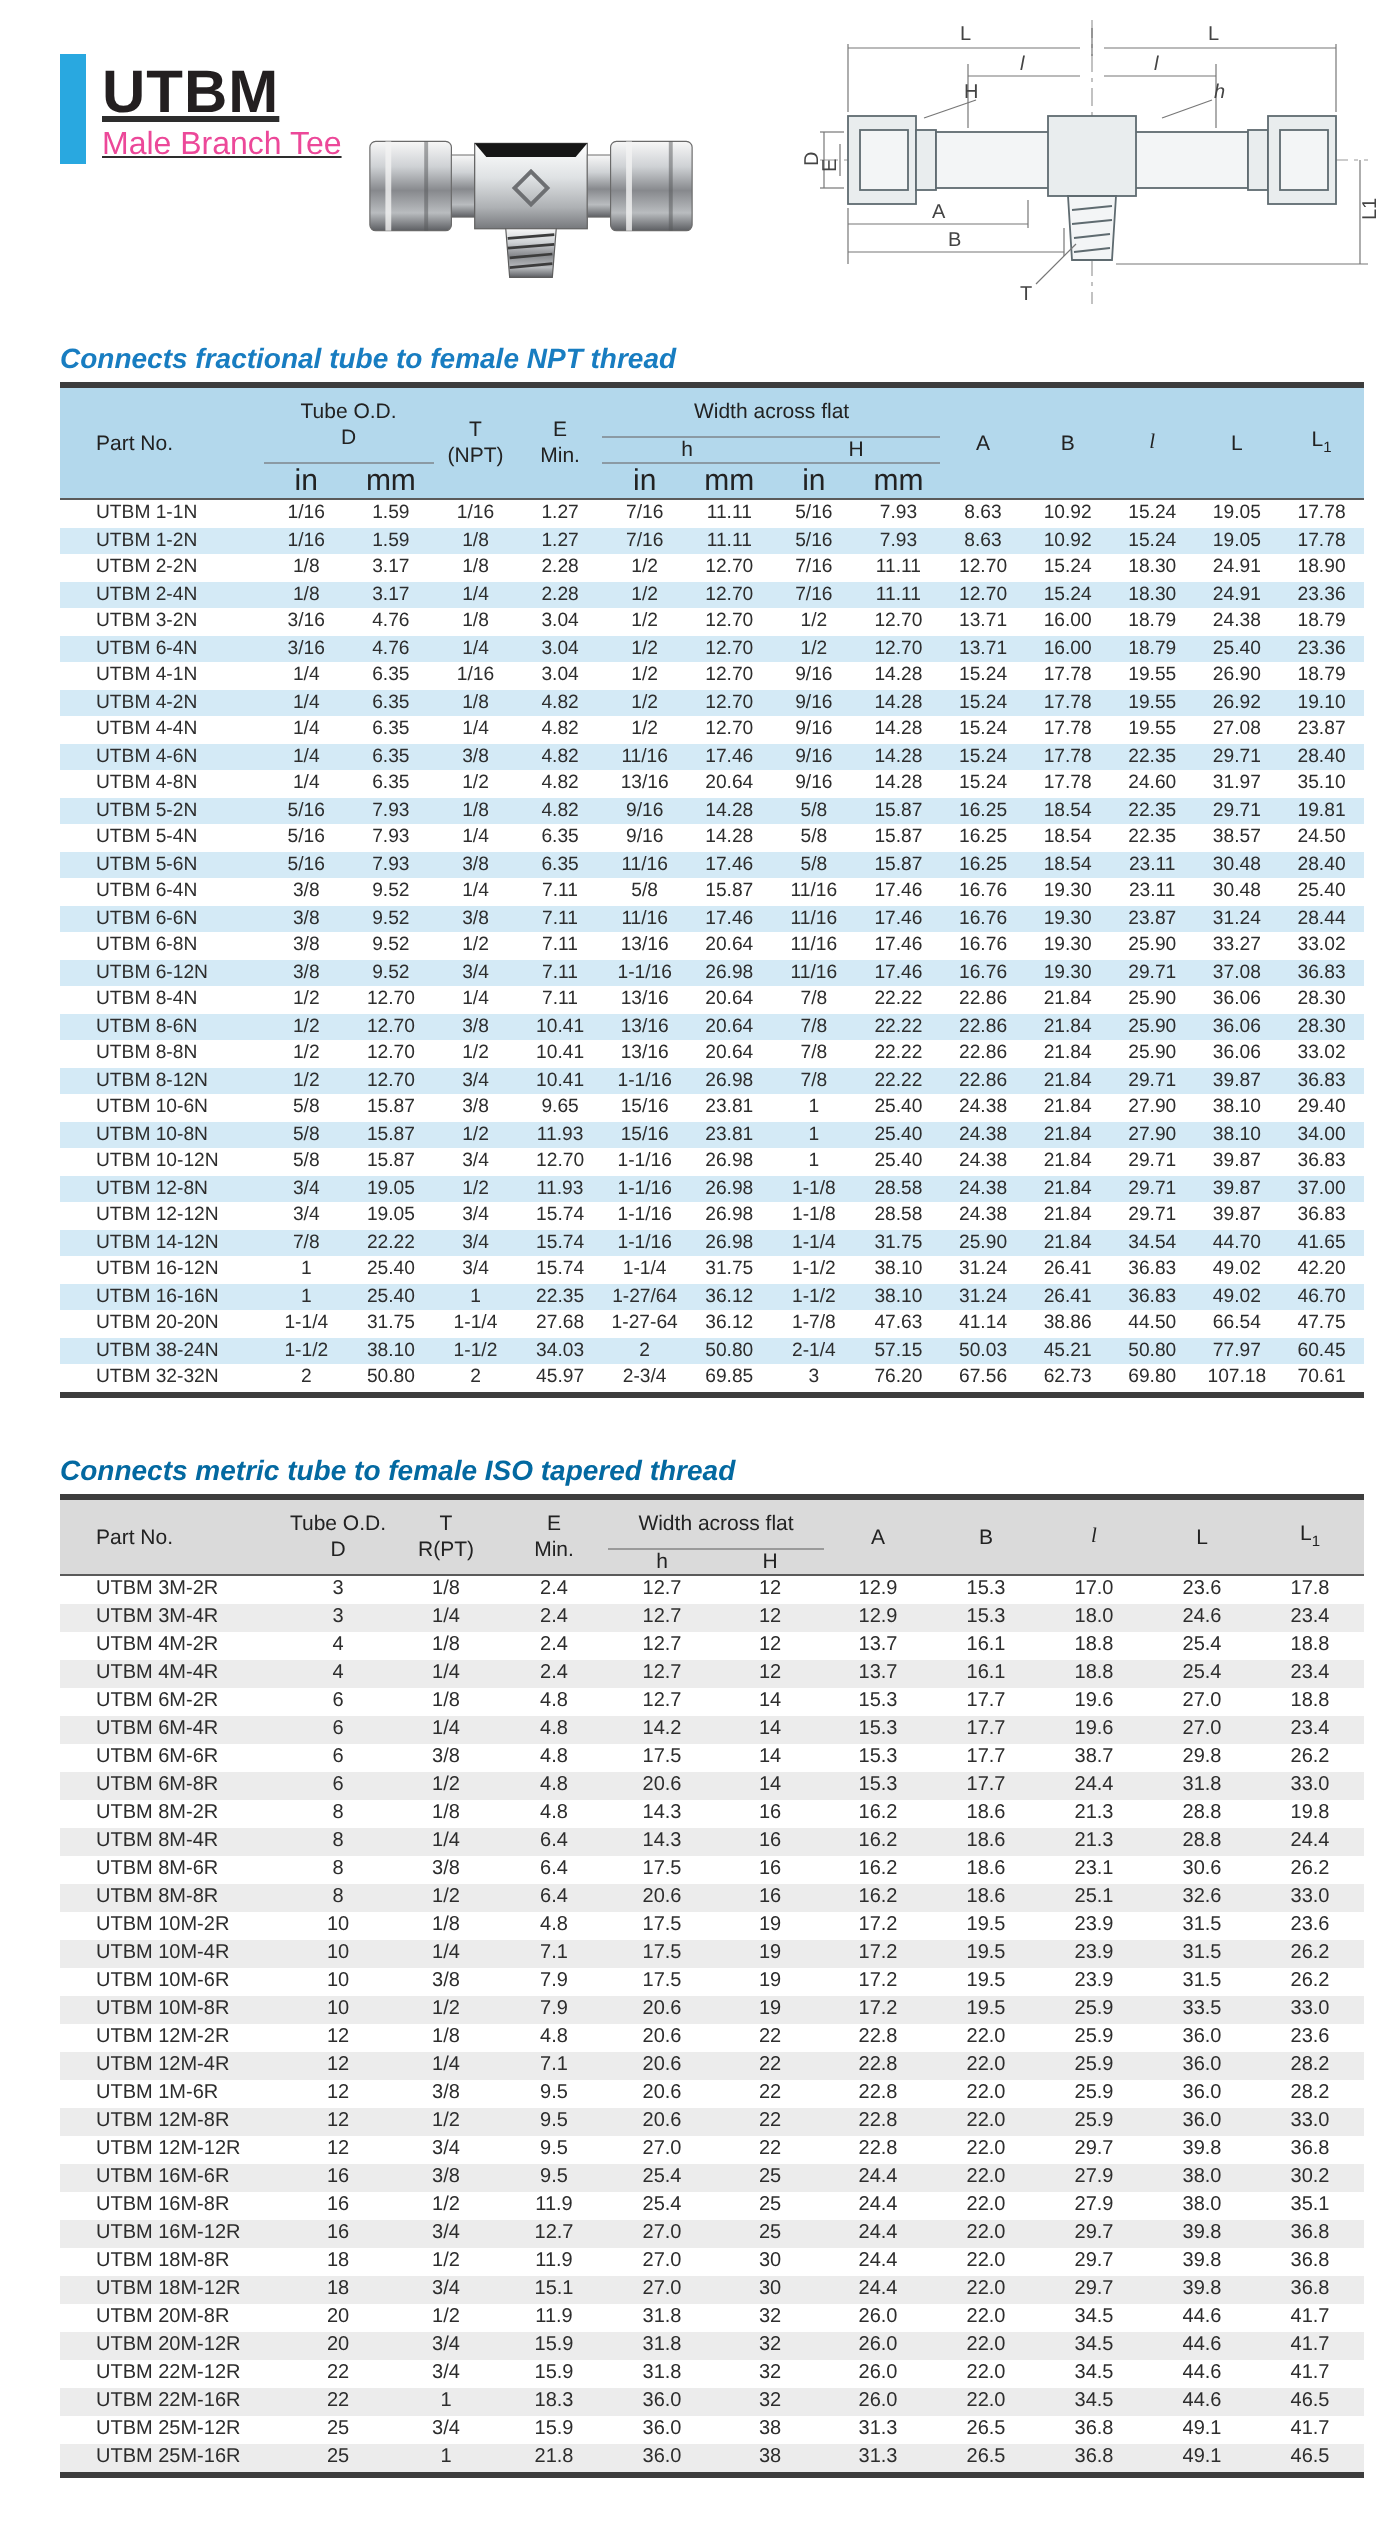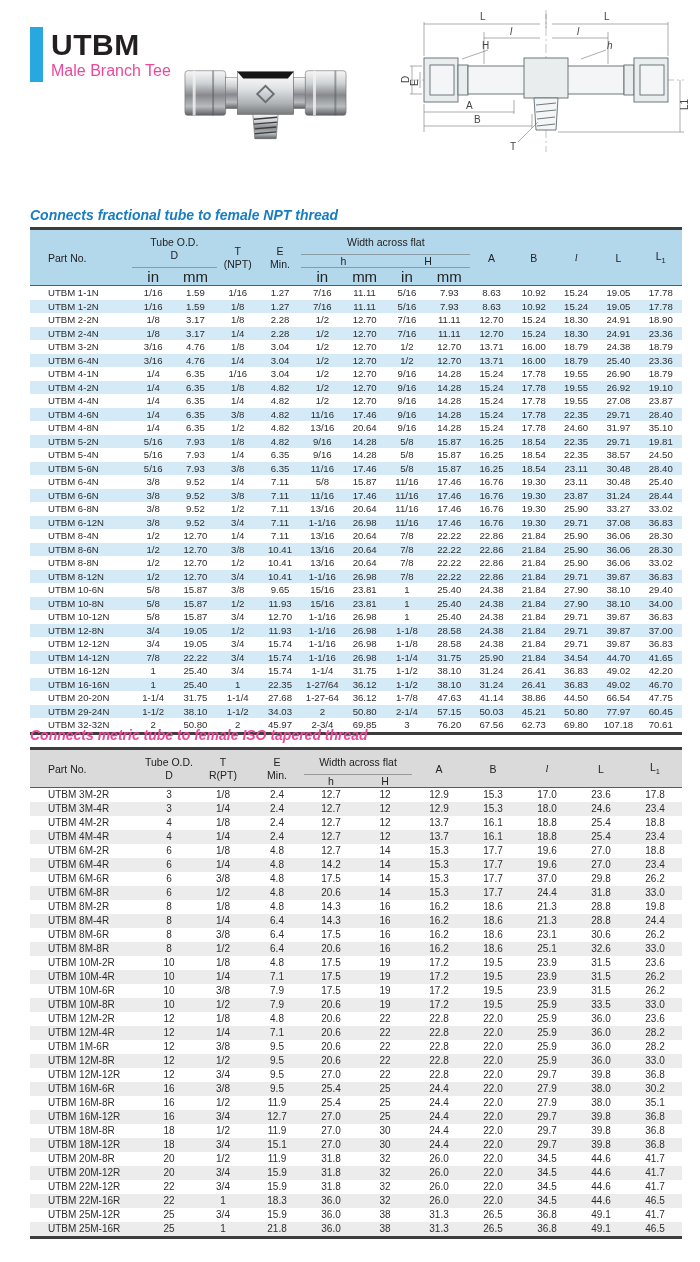--- a/index.html
+++ b/index.html
@@ -1,38 +1,38 @@
 <!DOCTYPE html>
 <html><head>
 <meta charset="utf-8">
 <style>
   * { box-sizing: border-box; margin: 0; padding: 0; }
   html,body { width:700px; height:1262px; background:#fff; overflow:hidden;
     font-family:"Liberation Sans","DejaVu Sans",sans-serif; color:#2d2d2d; }
   .abs { position:absolute; }
 
   
-  #logo { top:27px; left:30px; display:flex; align-items:center; }
+  #logo { top:27px; left:30px; display:flex; align-items:flex-end;text-decoration:underline; }
   #logo .bar { width:13px; height:55px; background:#29a8e0; margin-right:8px; }
   #logo .brand { font-size:30px; font-weight:bold; color:#231f20; line-height:30px; letter-spacing:.5px; }
   #logo .sub { font-size:16px; color:#ec4899; margin-top:2px; }
 
   
   #photo { left:183px; top:46px; width:165px; height:96px; }
 
   
   #drawing { left:396px; top:2px; width:302px; height:162px; }
   #drawing text { font-size:10px; fill:#444; }
 
   
   .section-title { font-size:14px; font-style:italic; font-weight:600; margin-bottom:4px; }
   #sec1 { top:171px; left:30px; width:652px; }
-  #sec1 .section-title { color:#187dc1;margin-top:36px; }
+  #sec1 .section-title { color:#187dc1; }
   #sec2 { top:727px; left:30px; width:652px; }
-  #sec2 .section-title { color:#ec4899; }
+  #sec2 .section-title { color:#0369a1; }
 
   
   table { border-collapse:collapse; table-layout:fixed; width:652px;
           border-top:3px solid #3d3d3d; border-bottom:3px solid #3d3d3d; }
   thead { border-bottom:1px solid #5a5a5a; }
   th { font-weight:normal; font-size:10.5px; color:#222; text-align:center; vertical-align:middle; }
   th span { display:block; line-height:1.2; }
   th sub { font-size:7.5px; }
   td { text-align:center; vertical-align:middle; padding:0; }
   td:first-child, th.c-part { text-align:left; padding-left:18px; }
@@ -705,21 +705,21 @@
           <td>36.12</td>
           <td>1-7/8</td>
           <td>47.63</td>
           <td>41.14</td>
           <td>38.86</td>
           <td>44.50</td>
           <td>66.54</td>
           <td>47.75</td>
         </tr>
         <tr>
-          <td>UTBM 29-24N</td>
+          <td>UTBM 38-24N</td>
           <td>1-1/2</td>
           <td>38.10</td>
           <td>1-1/2</td>
           <td>34.03</td>
           <td>2</td>
           <td>50.80</td>
           <td>2-1/4</td>
           <td>57.15</td>
           <td>50.03</td>
           <td>45.21</td>
@@ -862,21 +862,21 @@
         </tr>
         <tr>
           <td>UTBM 6M-6R</td>
           <td>6</td>
           <td>3/8</td>
           <td>4.8</td>
           <td>17.5</td>
           <td>14</td>
           <td>15.3</td>
           <td>17.7</td>
-          <td>37.0</td>
+          <td>38.7</td>
           <td>29.8</td>
           <td>26.2</td>
         </tr>
         <tr>
           <td>UTBM 6M-8R</td>
           <td>6</td>
           <td>1/2</td>
           <td>4.8</td>
           <td>20.6</td>
           <td>14</td>

